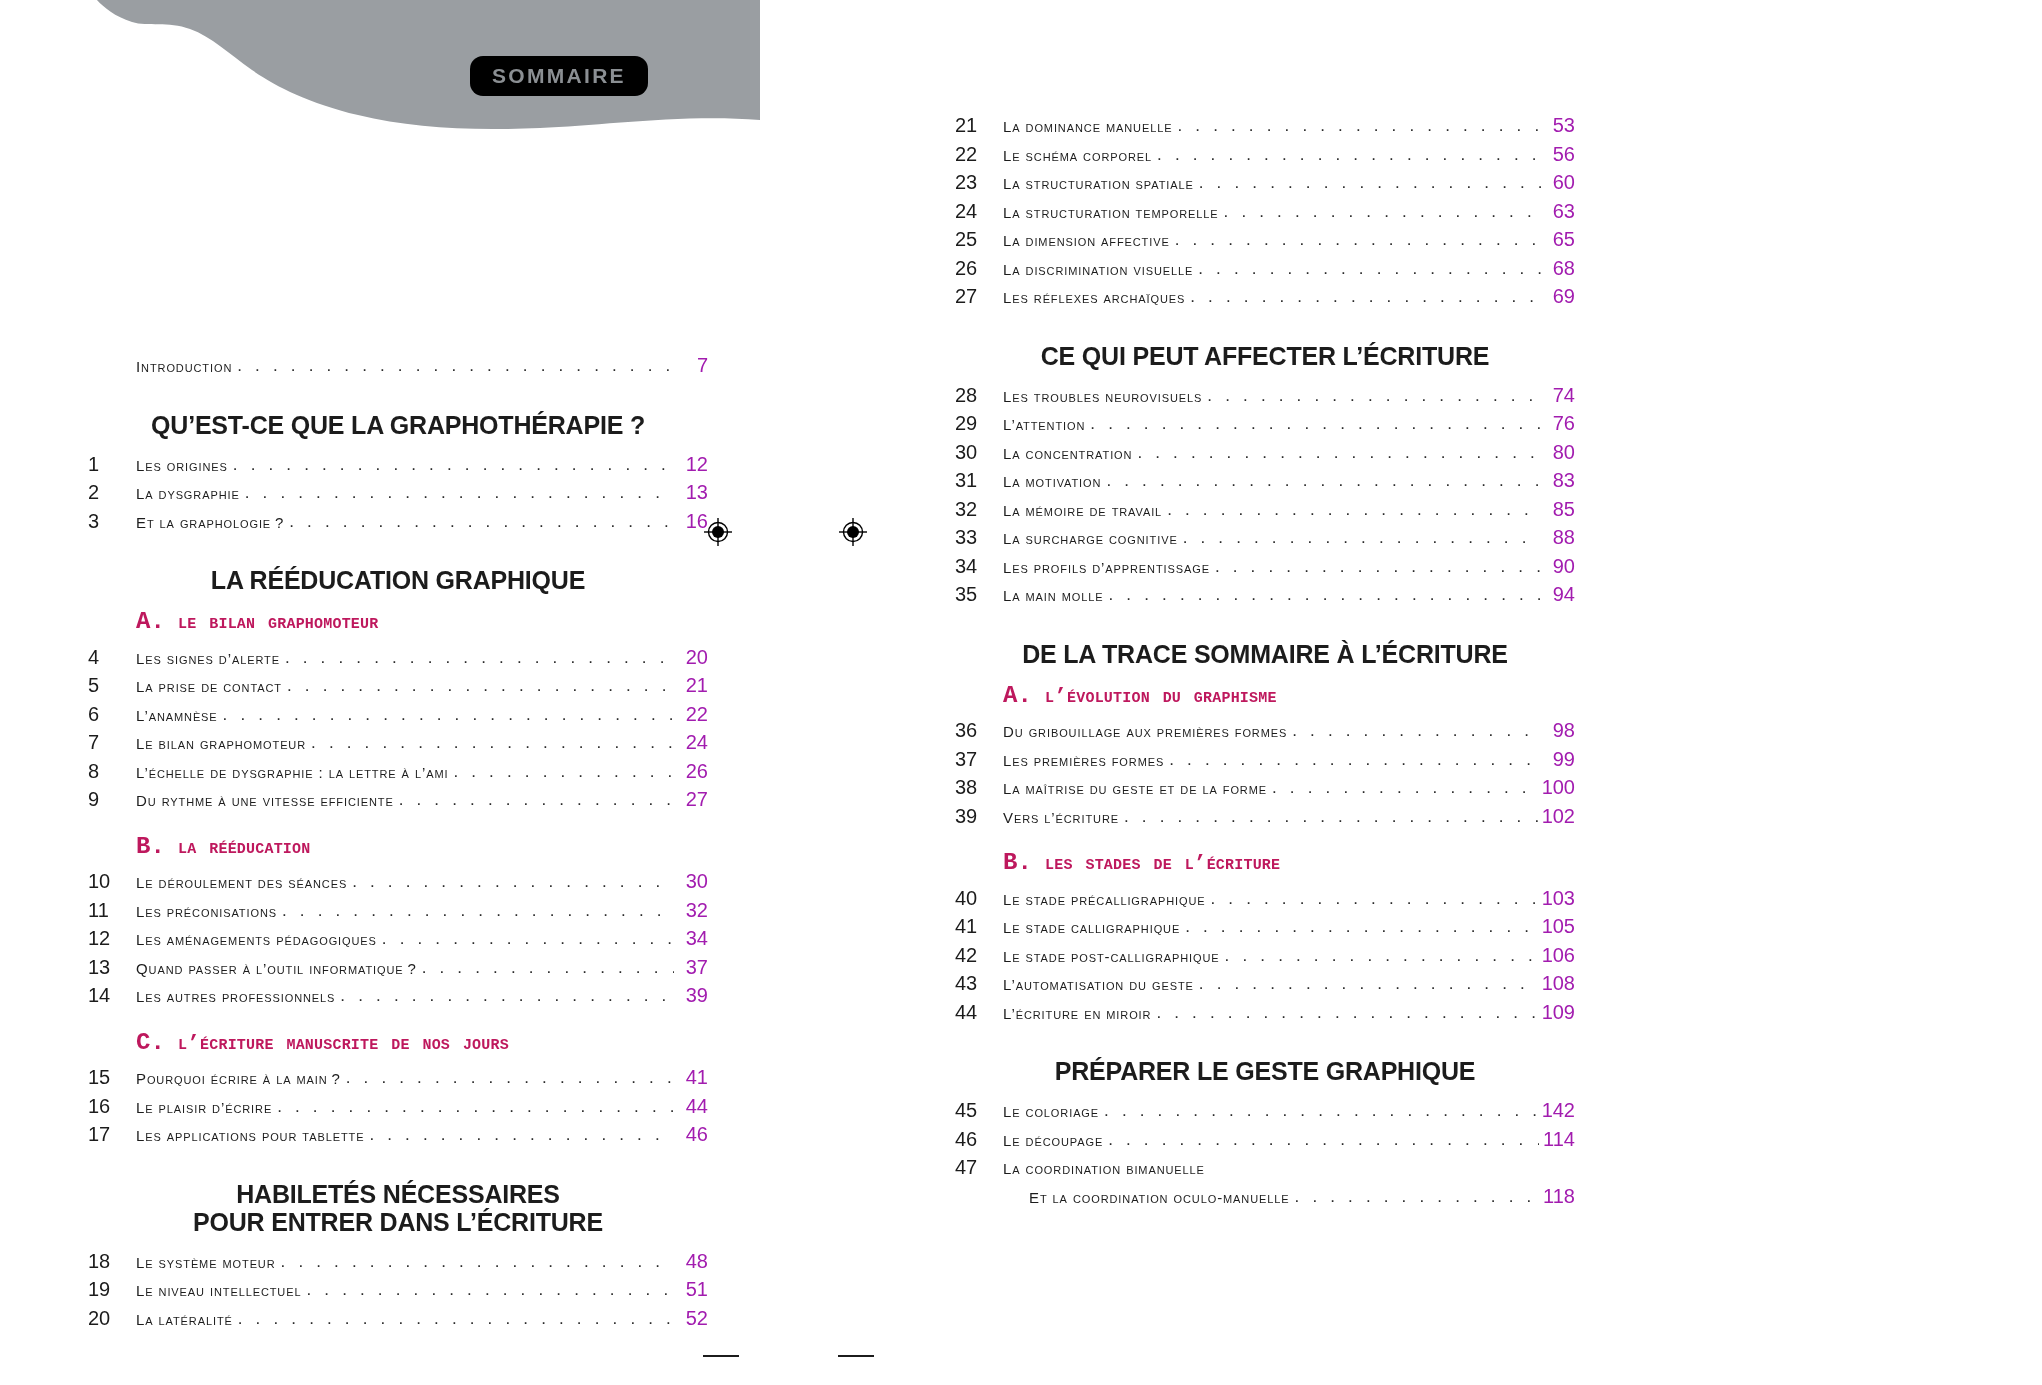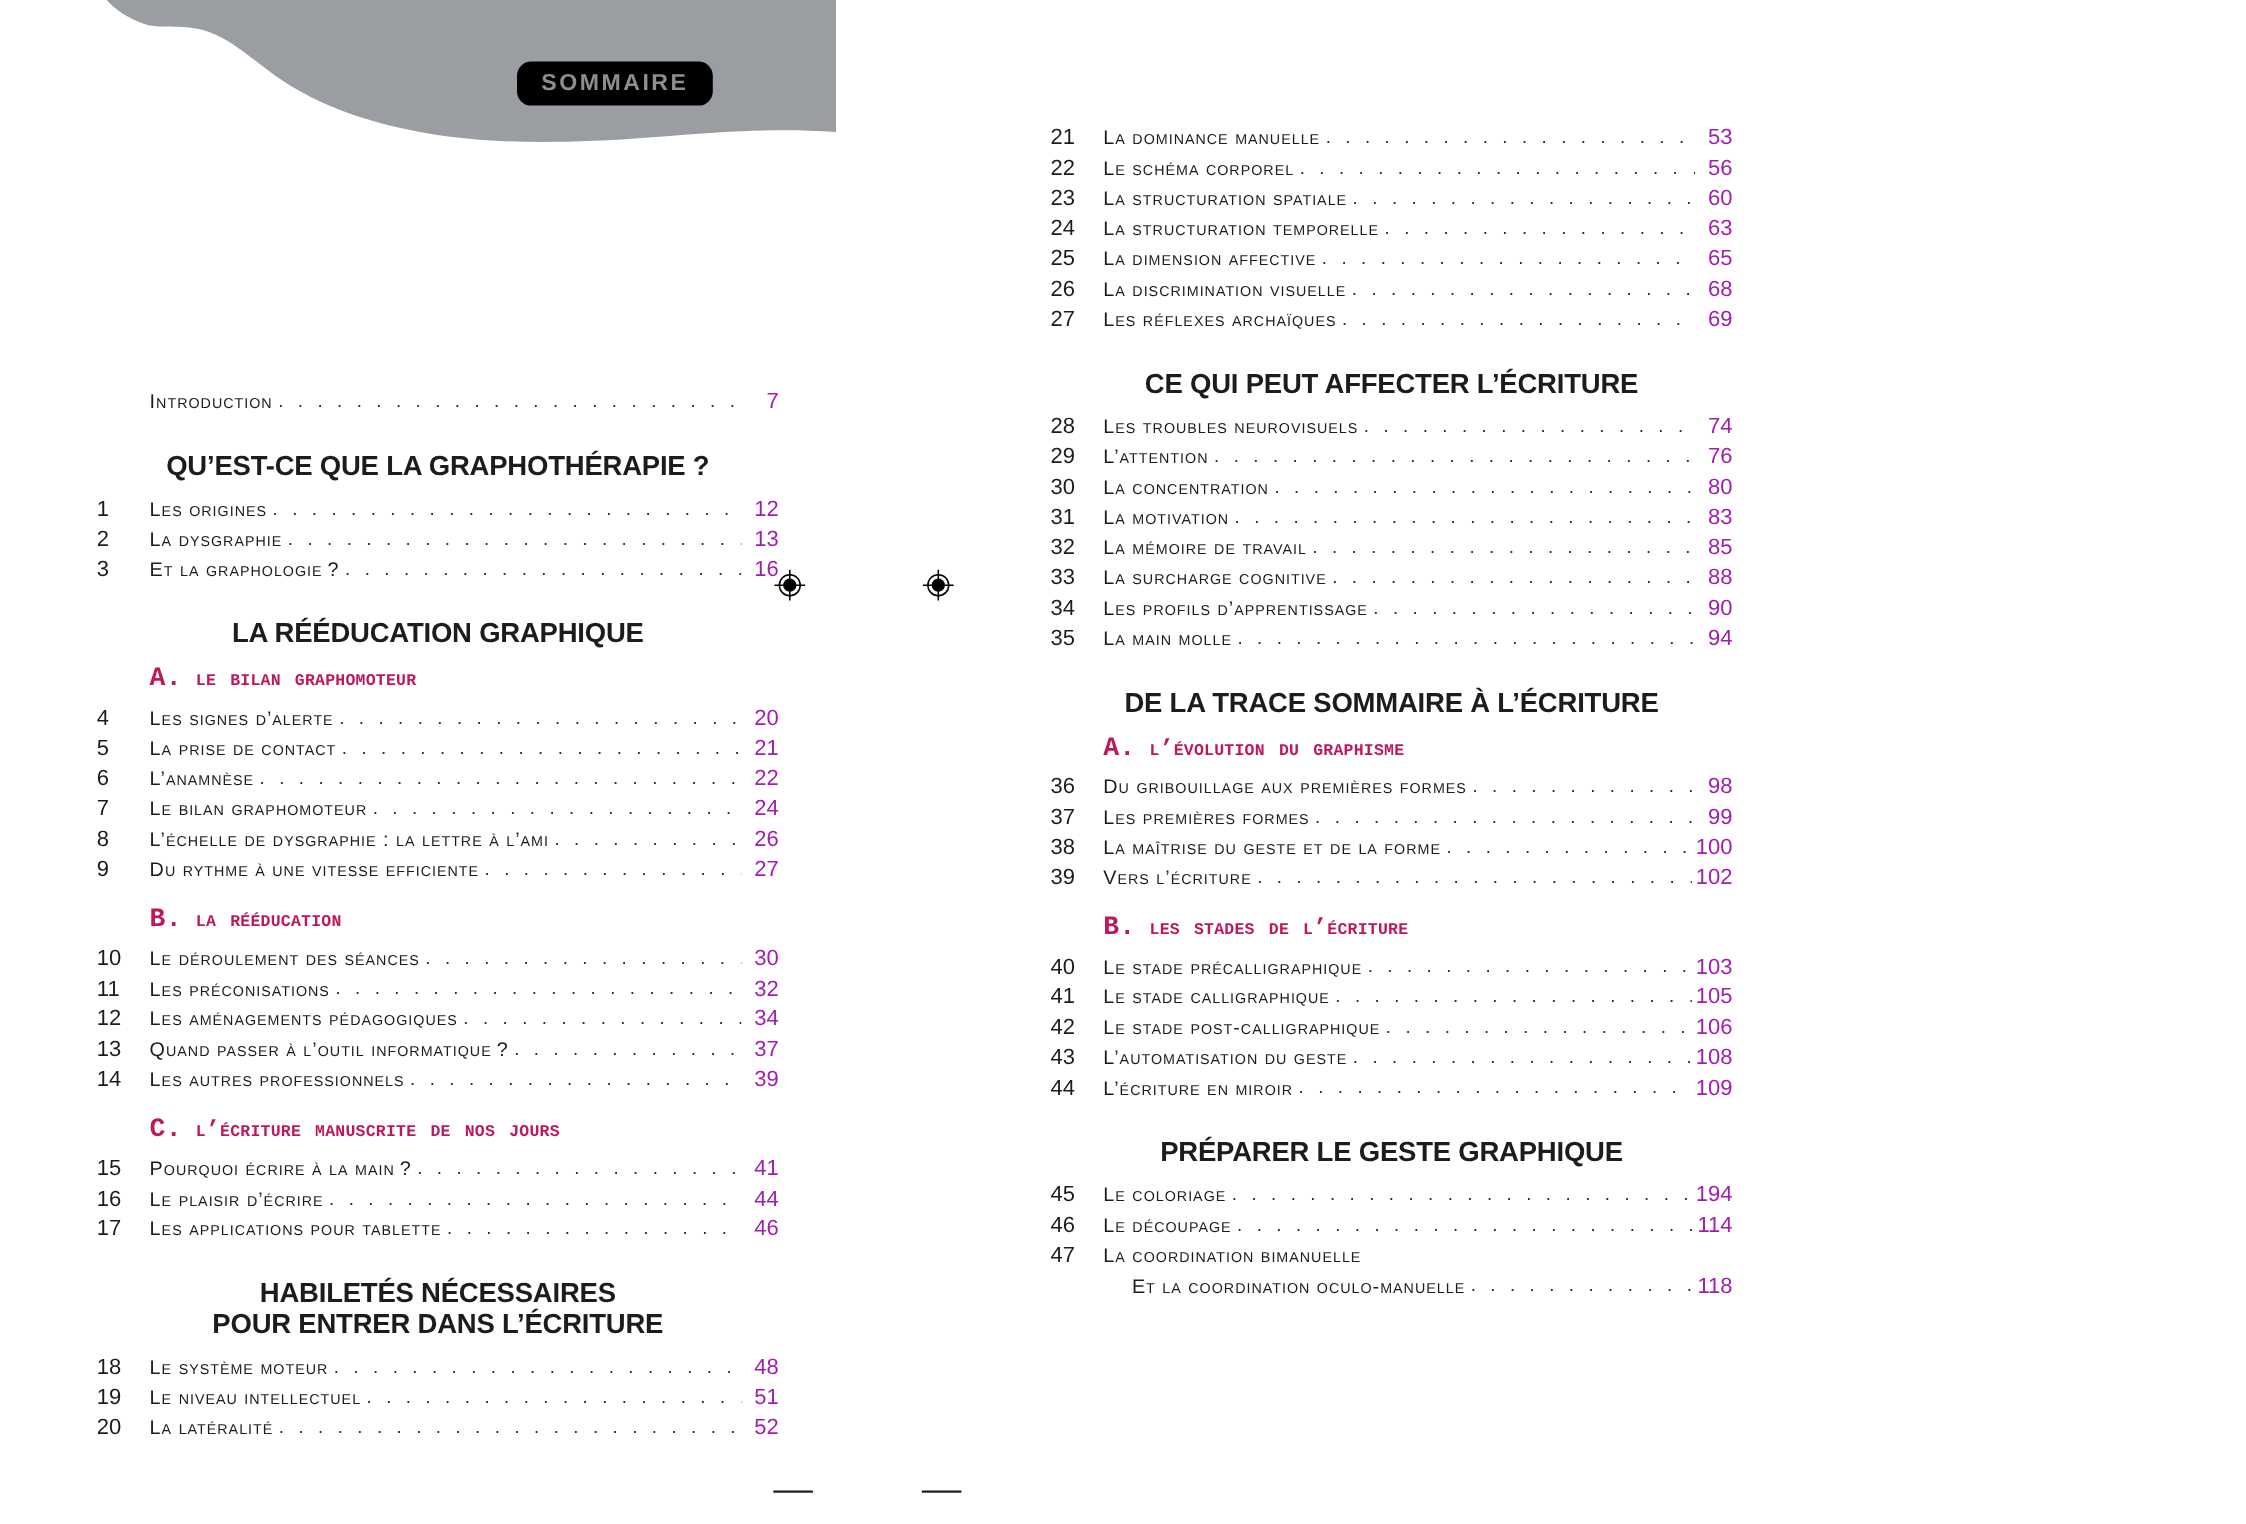--- a/index.html
+++ b/index.html
@@ -108,21 +108,21 @@
     text-align: left;
     font-size: 20px;
     color: #1c1c1c;
   }
   .toc-entry .title {
     flex: 0 0 auto;
     white-space: nowrap;
     font-variant: small-caps;
     text-transform: lowercase;
     letter-spacing: 0.9px;
-    font-size: 18px;
+    font-size: 15px;
   }
   .toc-entry .title::first-letter { text-transform: uppercase; }
   .toc-entry .leader {
     flex: 1 1 auto;
     overflow: hidden;
     white-space: nowrap;
     margin: 0 4px 0 5px;
     color: #2a2a2a;
     letter-spacing: 4.2px;
     font-size: 17px;
@@ -513,21 +513,21 @@
         </div>
       </div>
     </div>
     <div class="toc-block">
       <div class="section-title space-before" style="margin-bottom: 12px; margin-top: 30px;">PRÉPARER LE GESTE GRAPHIQUE</div>
       <div class="entries">
         <div class="toc-entry">
           <span class="num">45</span>
           <span class="title">Le coloriage</span>
           <span class="leader">. . . . . . . . . . . . . . . . . . . . . . . . . . . . . . . . . . . . . . . . . . . . . . . . . . . . . . . . . . . . . . . . . . . . . . . . . . . . . . . . </span>
-          <span class="page">194</span>
+          <span class="page">142</span>
         </div>
         <div class="toc-entry">
           <span class="num">46</span>
           <span class="title">Le découpage</span>
           <span class="leader">. . . . . . . . . . . . . . . . . . . . . . . . . . . . . . . . . . . . . . . . . . . . . . . . . . . . . . . . . . . . . . . . . . . . . . . . . . . . . . . . </span>
           <span class="page">114</span>
         </div>
         <div class="toc-entry no-leader">
           <span class="num">47</span>
           <span class="title">La coordination bimanuelle</span>

